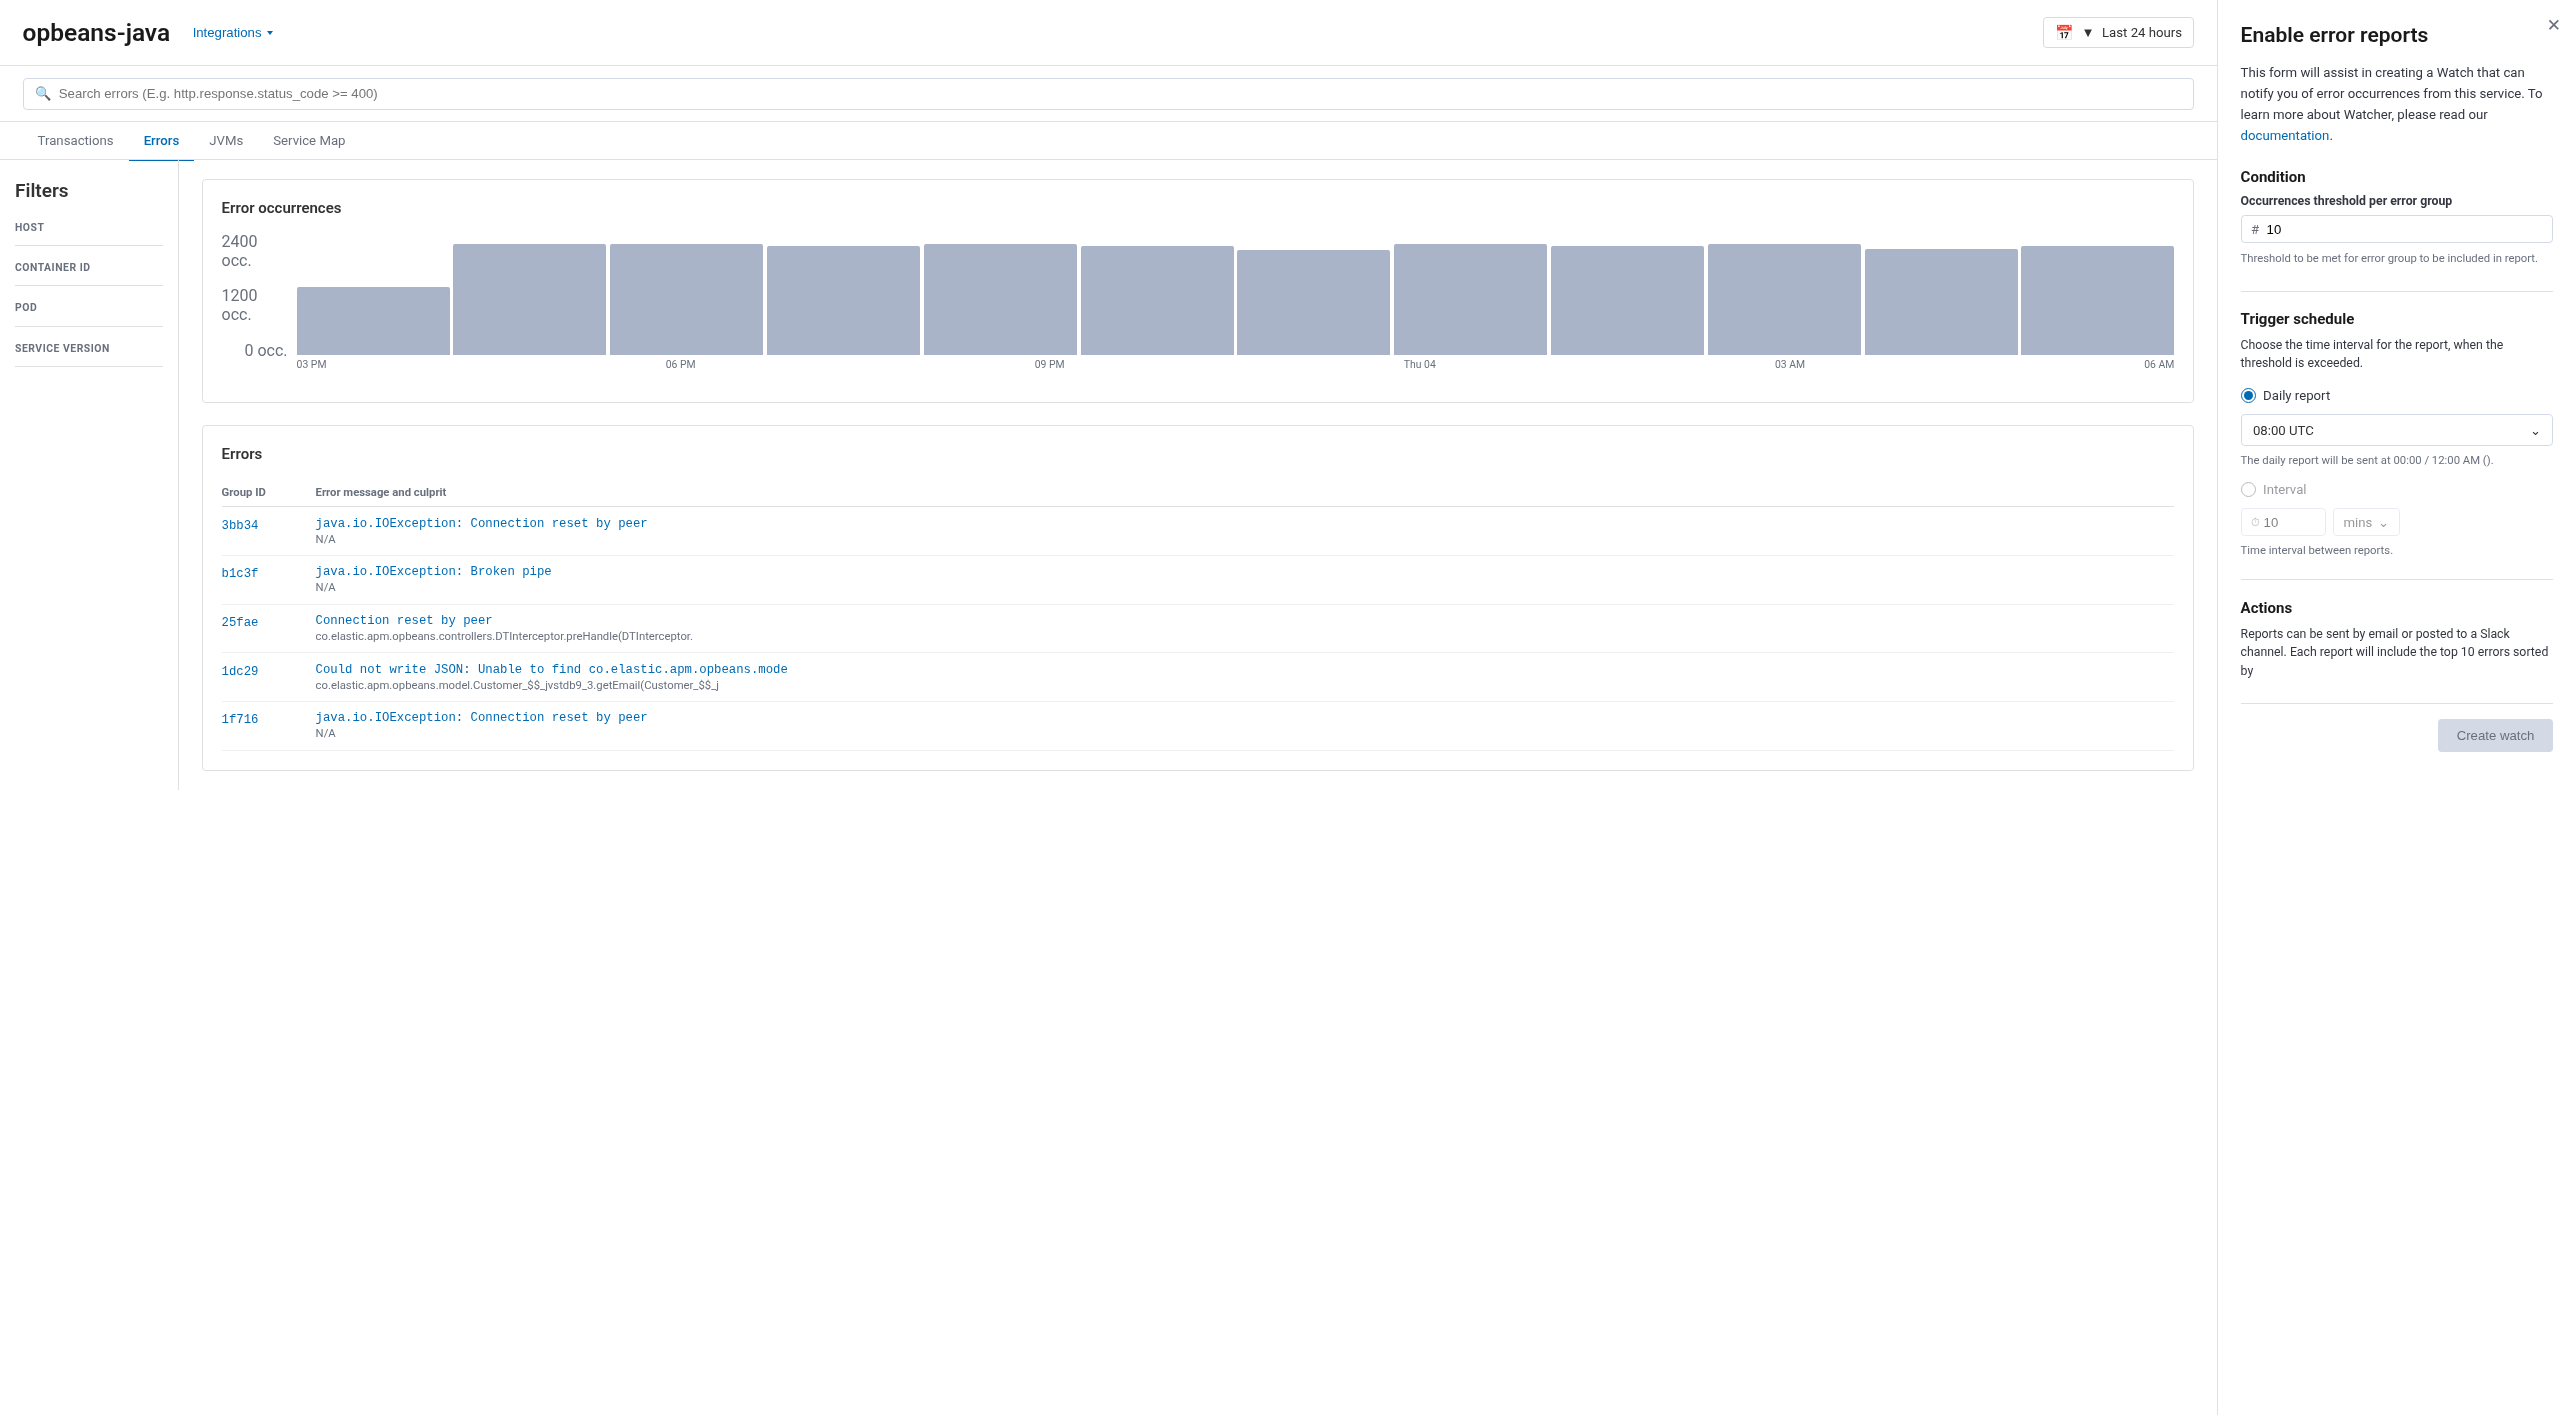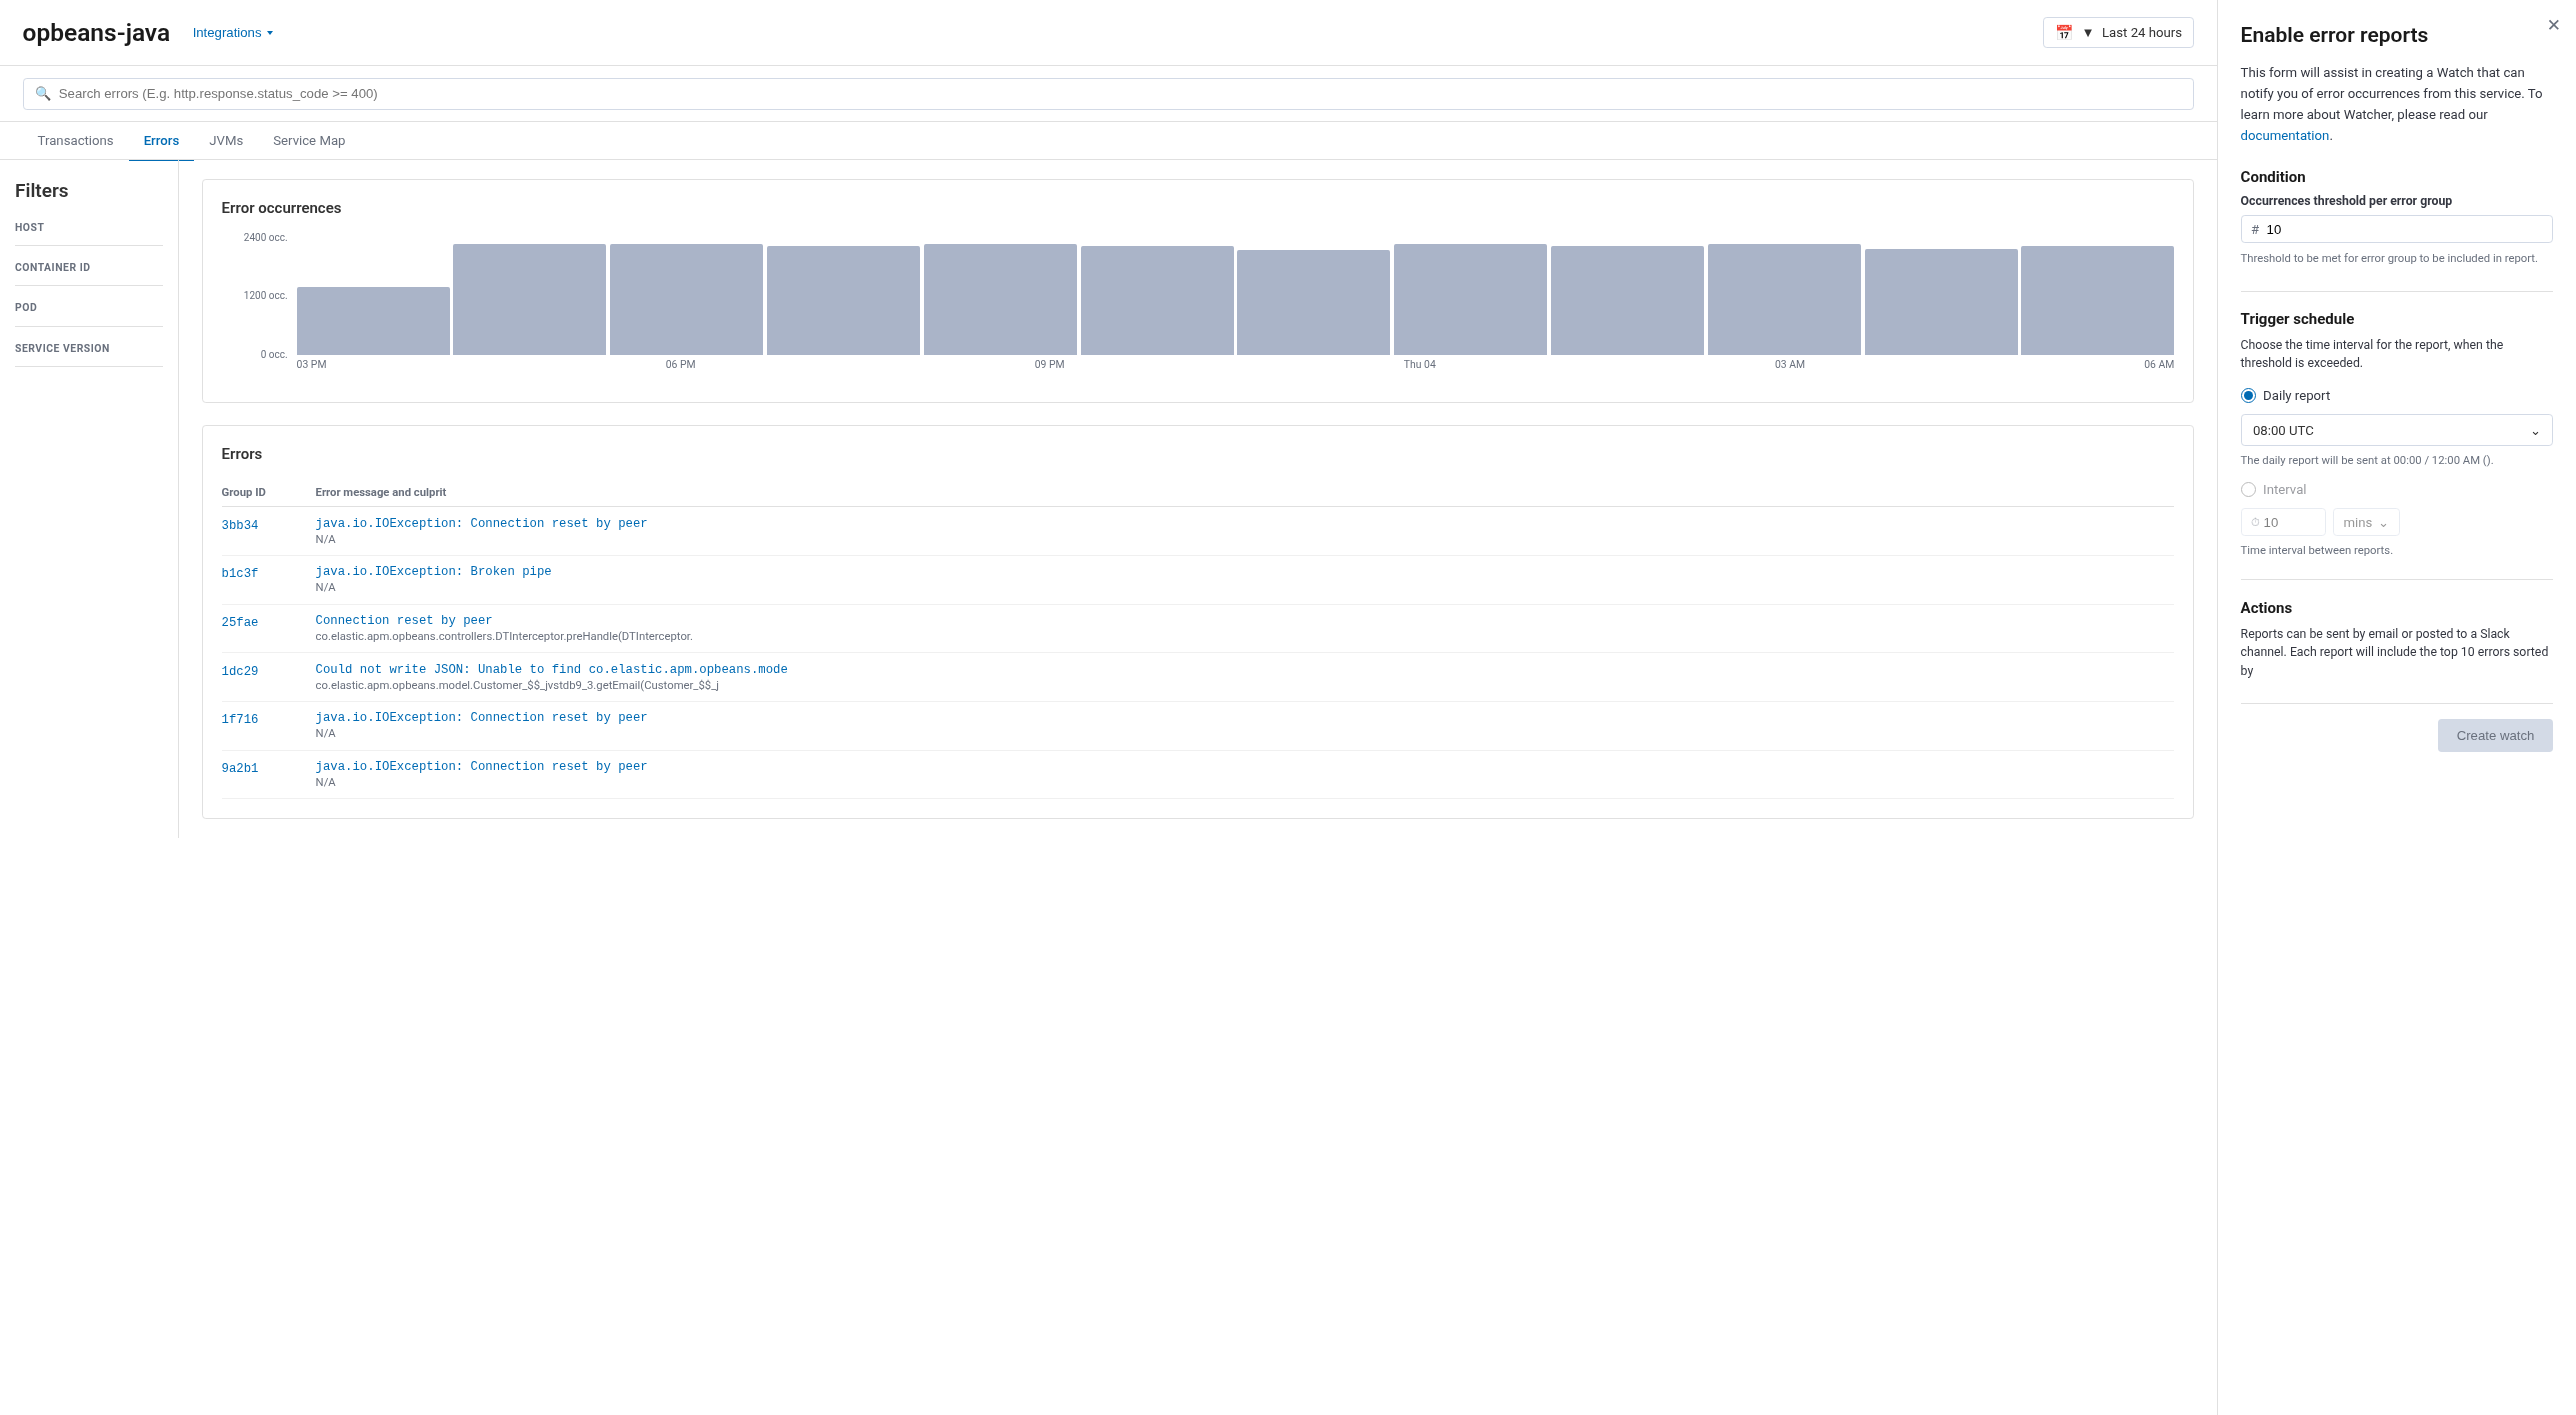--- a/index.html
+++ b/index.html
@@ -36,21 +36,21 @@
     .filter-group { margin-bottom: 15px; border-bottom: 0.9px solid #e0e0e0; padding-bottom: 11.3px; }
     .filter-label { font-size: 10.4px; font-weight: 700; color: #69707d; letter-spacing: 0.05em; text-transform: uppercase; }
 
     
     .main-content { flex: 1; padding: 19px 22.6px; min-width: 0; }
 
     
     .chart-section { background: #fff; border: 0.9px solid #e0e0e0; border-radius: 3.8px; padding: 19px; margin-bottom: 22.6px; }
     .chart-title { font-size: 15px; font-weight: 600; margin-bottom: 15px; }
     .chart-container { position: relative; height: 151px; }
-    .chart-y-labels { position: absolute; left: 0; top: 0; bottom: 22.6px; display: flex; flex-direction: column; justify-content: space-between; align-items: flex-end; width: 66px; font-size: 10px; color: #69707d; }
+    .chart-y-labels { position: absolute; left: 0; top: 0; bottom: 22.6px; display: flex; flex-direction: column; justify-content: space-between; align-items: flex-end; width: 66px; font-size: 16px; color: #69707d; }
     .x-labels { display: flex; justify-content: space-between; margin-left: 75px; margin-top: 3.8px; font-size: 10.4px; color: #69707d; }
 
     
     .errors-section { background: #fff; border: 0.9px solid #e0e0e0; border-radius: 3.8px; padding: 19px; }
     .errors-title { font-size: 15px; font-weight: 600; margin-bottom: 15px; }
     .errors-table { width: 100%; border-collapse: collapse; }
     .errors-table th { text-align: left; font-size: 11.3px; font-weight: 700; color: #69707d; padding: 7.5px 0; border-bottom: 0.9px solid #e0e0e0; }
     .errors-table td { padding: 9.4px 0; border-bottom: 0.9px solid #f0f0f0; vertical-align: top; }
     .group-id-link { color: #006bb4; font-size: 12.3px; font-family: 'Courier New', monospace; }
     .error-message { color: #006bb4; font-family: 'Courier New', monospace; font-size: 12.3px; display: block; }
@@ -223,27 +223,20 @@
                 <span class="error-culprit">co.elastic.apm.opbeans.model.Customer_$$_jvstdb9_3.getEmail(Customer_$$_j</span>
               </td>
             </tr>
             <tr>
               <td><a class="group-id-link">1f716</a></td>
               <td>
                 <span class="error-message">java.io.IOException: Connection reset by peer</span>
                 <span class="error-culprit">N/A</span>
               </td>
             </tr>
-            <tr>
-              <td><a class="group-id-link">9a2b1</a></td>
-              <td>
-                <span class="error-message">java.io.IOException: Connection reset by peer</span>
-                <span class="error-culprit">N/A</span>
-              </td>
-            </tr>
           </tbody>
         </table>
       </div>
     </div>
   </div>
 </div>
 
 <div class="right-panel">
   <button class="close-btn">✕</button>
   <div class="panel-title">Enable error reports</div>

